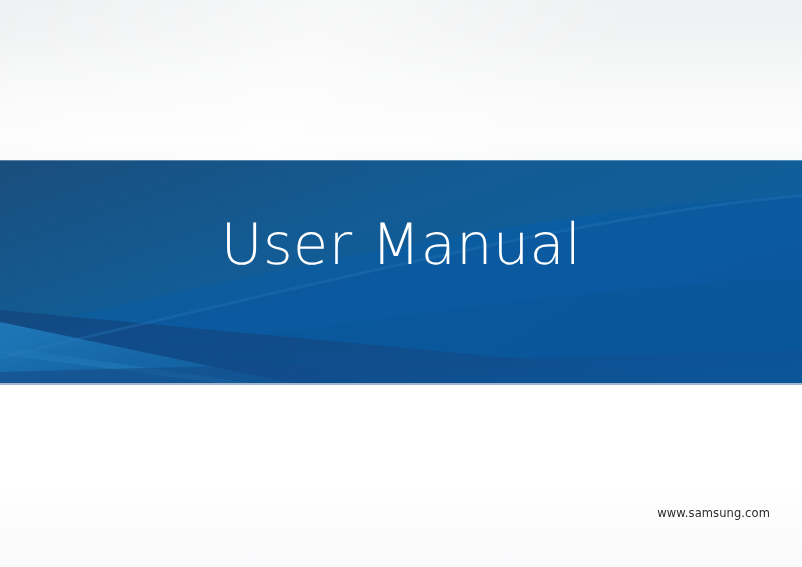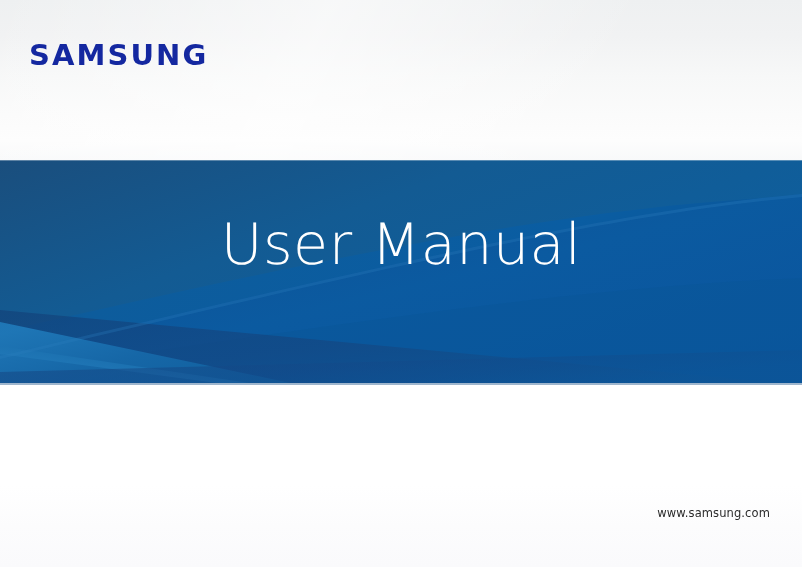--- a/index.html
+++ b/index.html
@@ -147,21 +147,20 @@
 </style>
 </head>
 <body>
 
 <div class="page">
 
   <div class="header">
     <div class="header-sheen"></div>
   </div>
 
-  <div class="brand">SAMSUNG</div>
 
   <div class="banner">
 
     <svg width="802" height="225" viewBox="0 0 802 225" aria-hidden="true">
       <defs>
         <linearGradient id="gBase" x1="0" y1="0" x2="1" y2="0.45">
           <stop offset="0%" stop-color="#15507f"></stop>
           <stop offset="35%" stop-color="#0d5c9c"></stop>
           <stop offset="70%" stop-color="#0a5da2"></stop>
           <stop offset="100%" stop-color="#0a5396"></stop>

